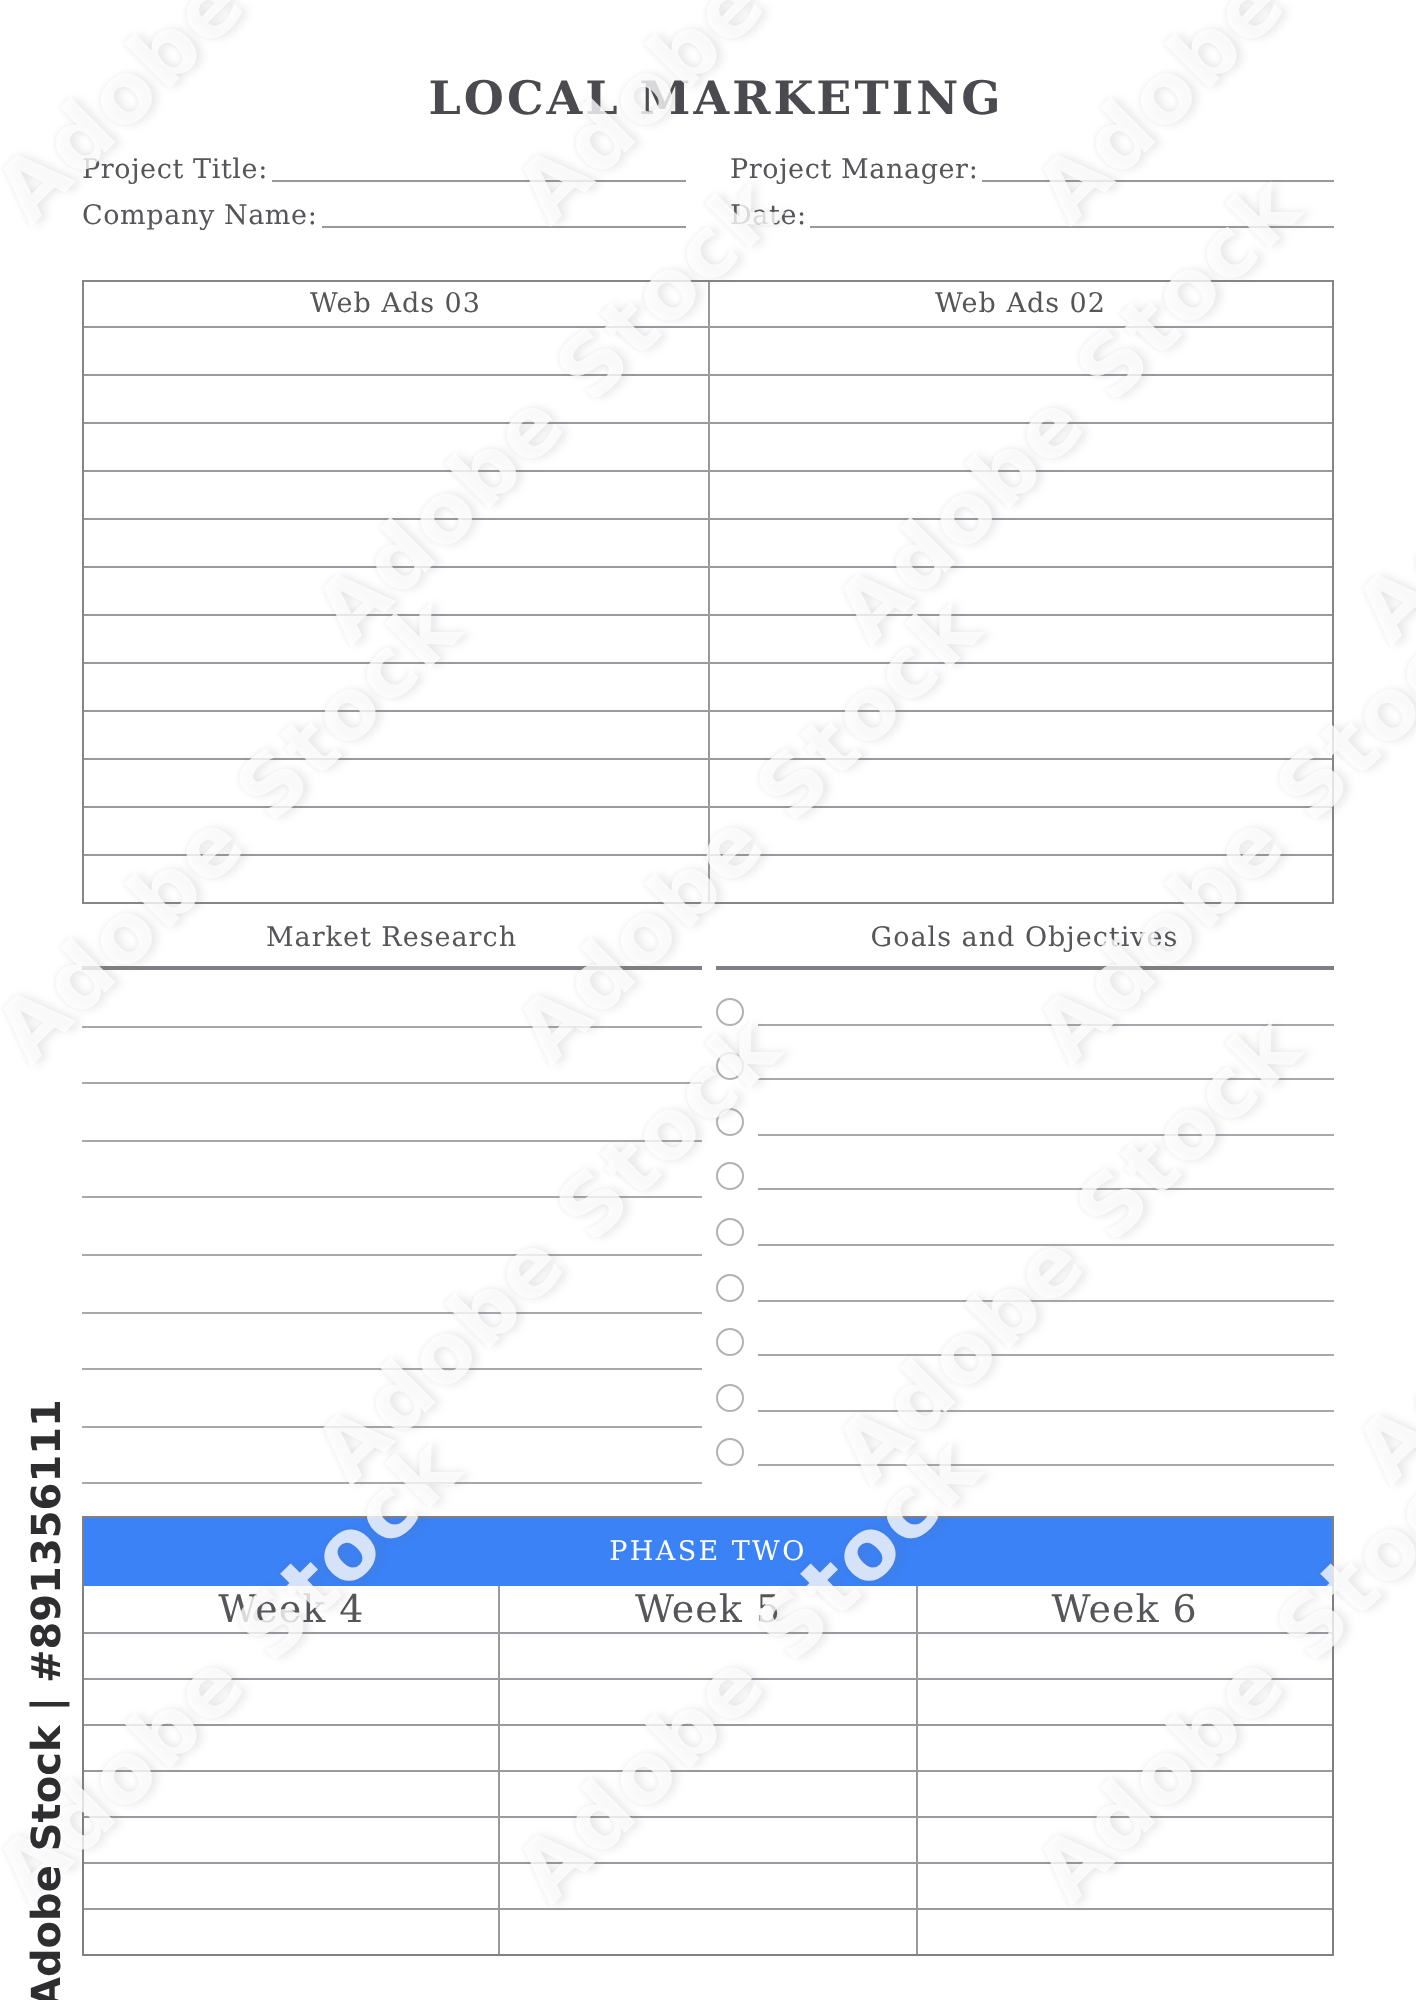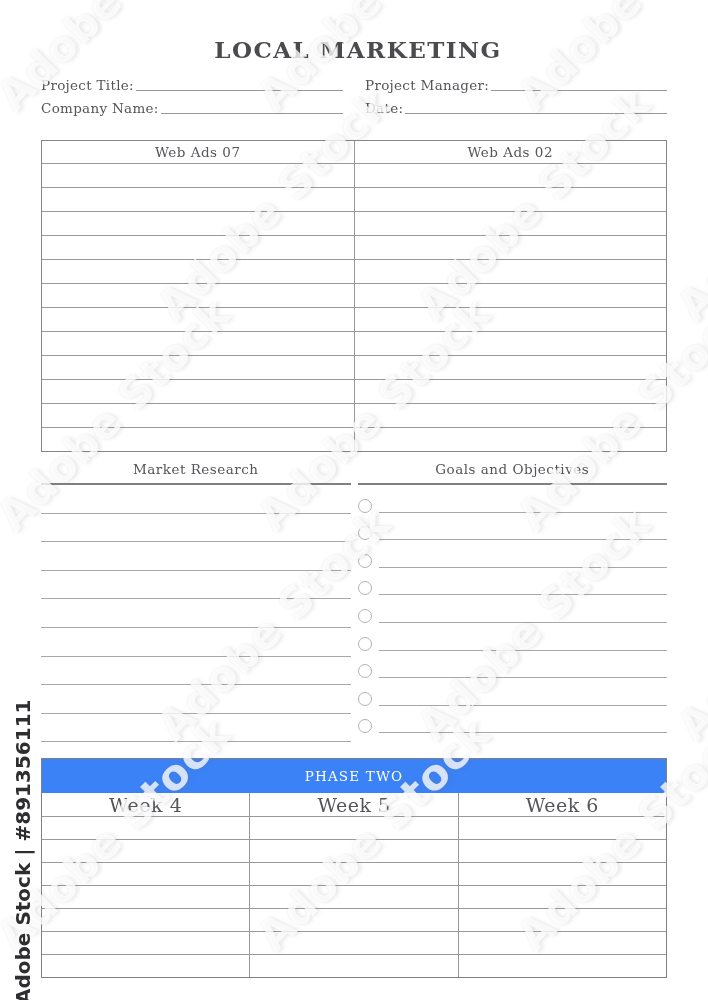--- a/index.html
+++ b/index.html
@@ -90,21 +90,21 @@
         </div>
         <div class="fcell right">
           <span class="flabel">Date:</span>
           <span class="fline"></span>
         </div>
       </div>
     </div>
 
     <div class="wa-table">
       <div class="t-head">
-        <div class="t-hcell">Web Ads 07</div>
+        <div class="t-hcell">Web Ads 03</div>
         <div class="t-hcell">Web Ads 02</div>
       </div>
       <div id="web-ads-body">
           <div class="t-row">
             <div class="t-cell"></div>
             <div class="t-cell"></div>
           </div>
           <div class="t-row">
             <div class="t-cell"></div>
             <div class="t-cell"></div>

